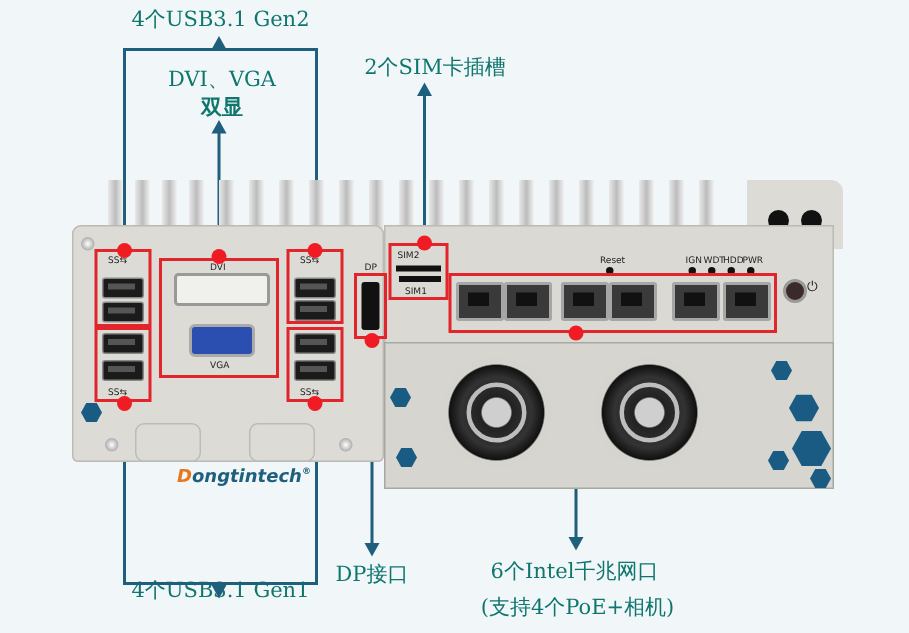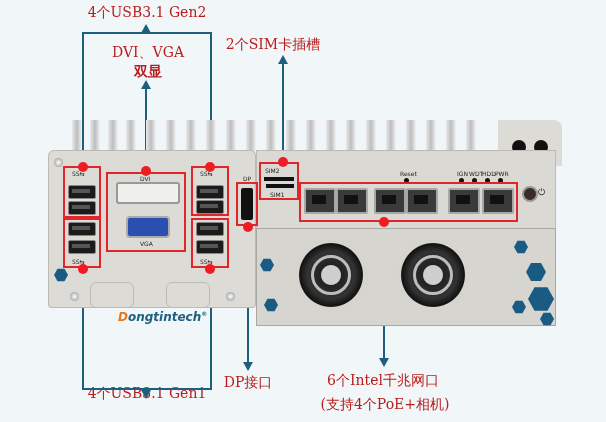--- a/index.html
+++ b/index.html
@@ -1,17 +1,17 @@
 <!DOCTYPE html>
 <html><head>
 <meta charset="utf-8">
 <style>
   html,body{margin:0;padding:0;}
   body{width:606px;height:422px;position:relative;overflow:hidden;background:#f1f6f9;font-family:"DejaVu Serif",serif;}
-  .lbl{position:absolute;color:#b91c1c;font-size:14px;white-space:nowrap;text-align:center;}
+  .lbl{position:absolute;color:#0f766e;font-size:14px;white-space:nowrap;text-align:center;}
   .lbl b{font-family:Liberation Sans, sans-serif;font-weight:bold;text-align:center;}
   .line{position:absolute;background:#1f5f7e;}
   .arrow-up{position:absolute;width:0;height:0;border-left:5px solid transparent;border-right:5px solid transparent;border-bottom:9px solid #1f5f7e;}
   .arrow-down{position:absolute;width:0;height:0;border-left:5px solid transparent;border-right:5px solid transparent;border-top:9px solid #1f5f7e;}
   .chassis{position:absolute;left:44px;top:110px;width:512px;height:220px;}
   .top-face{position:absolute;left:0;top:10px;width:512px;height:36px;}
   .fin{position:absolute;top:0;width:10px;background:linear-gradient(90deg,#e9e9e9,#bdbdbd 50%,#f2f2f2);}
   .panel-left{position:absolute;left:4px;top:40px;width:208px;height:158px;background:#dcdbd6;border-radius:6px 6px 4px 4px;box-shadow:inset 0 0 0 1px #bcbab3;}
   .panel-mid{position:absolute;left:212px;top:40px;width:300px;height:80px;background:#dad9d3;box-shadow:inset 0 0 0 1px #bcbab3;}
   .panel-bot{position:absolute;left:212px;top:118px;width:300px;height:98px;background:#d6d5cf;box-shadow:inset 0 0 0 1px #a8a7a0;}
@@ -30,21 +30,21 @@
   .logo{position:absolute;font-family:"DejaVu Sans",sans-serif;font-style:italic;font-weight:bold;font-size:12px;color:#1f5f7e;}
   .logo .o{color:#e8771c;}
   .led{position:absolute;width:5px;height:5px;border-radius:50%;background:#111;}
 </style>
 </head>
 <body>
 
 <div class="lbl" style="left:82px;top:4px;width:130px;">4个USB3.1 Gen2</div>
 <div class="lbl" style="left:98px;top:44px;width:100px;">DVI、VGA</div>
 <div class="lbl" style="left:98px;top:63px;width:100px;"><b>双显</b></div>
-<div class="lbl" style="left:218px;top:36px;width:110px;">2个SIM卡插槽</div>
+<div class="lbl" style="left:235px;top:36px;width:110px;">2个SIM卡插槽</div>
 <div class="lbl" style="left:82px;top:385px;width:130px;">4个USB3.1 Gen1</div>
 <div class="lbl" style="left:218px;top:374px;width:60px;">DP接口</div>
 <div class="lbl" style="left:308px;top:372px;width:150px;">6个Intel千兆网口</div>
 <div class="lbl" style="left:300px;top:396px;width:170px;">(支持4个PoE+相机)</div>
 
 <div class="arrow-up" style="left:141px;top:24px;"></div>
 <div class="line" style="left:82px;top:32px;width:130px;height:2px;"></div>
 <div class="line" style="left:82px;top:32px;width:2px;height:130px;"></div>
 <div class="line" style="left:210px;top:32px;width:2px;height:130px;"></div>
 <div class="arrow-up" style="left:141px;top:80px;"></div>

